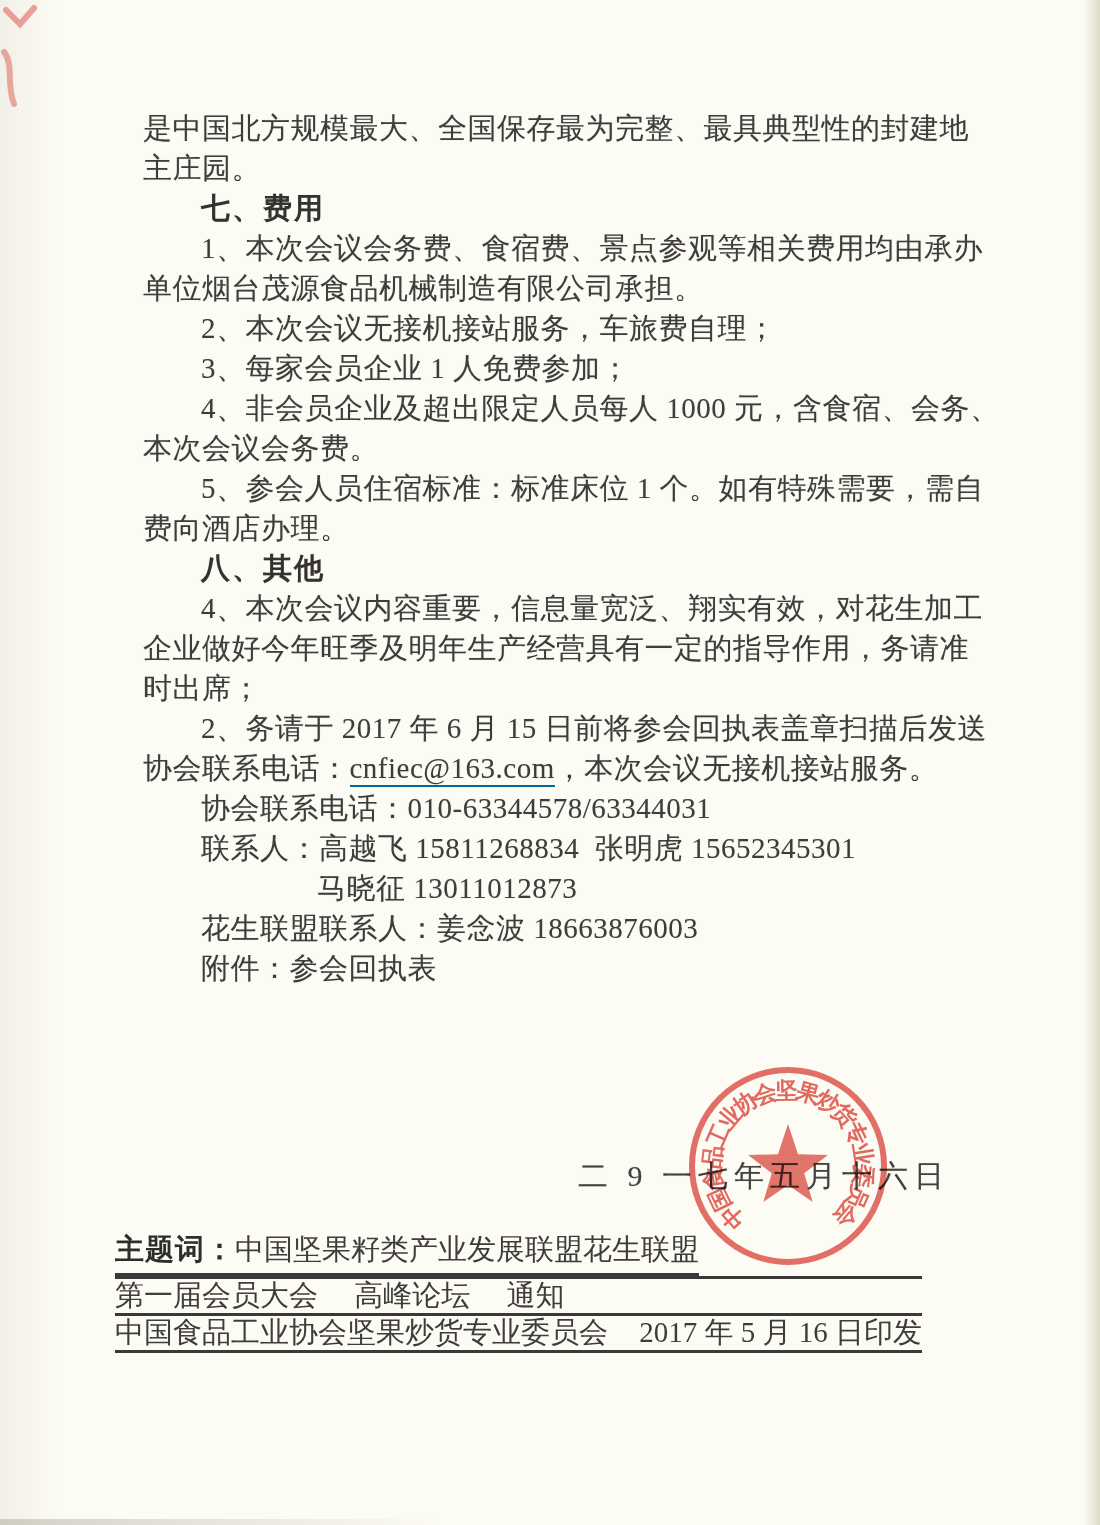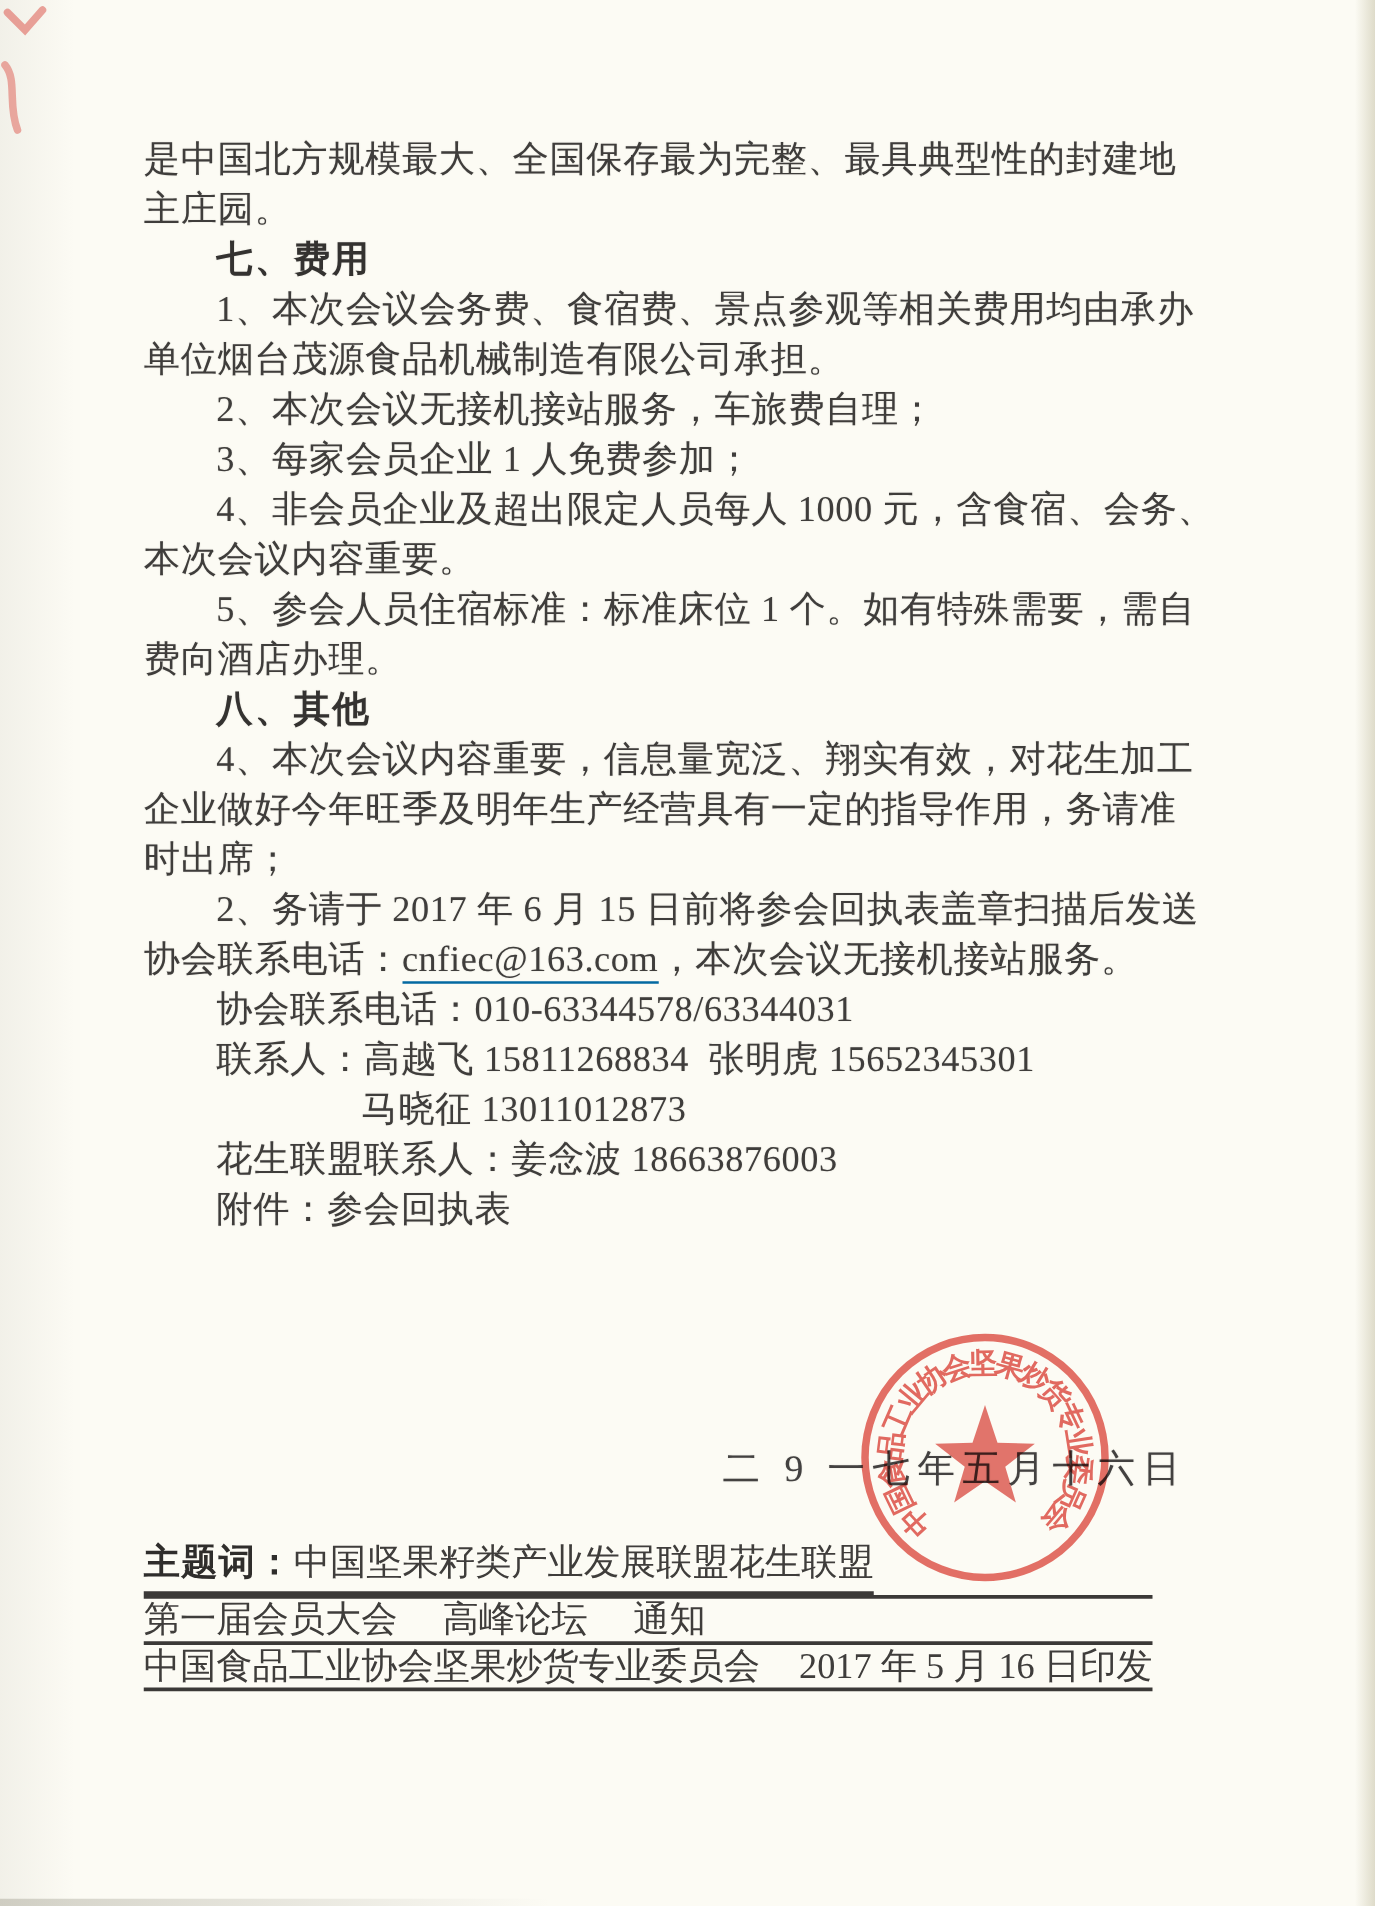--- a/index.html
+++ b/index.html
@@ -22,21 +22,21 @@
   .bottom-edge{
     position:absolute;left:0;bottom:0;width:100%;height:6px;
     background:linear-gradient(90deg,#b7b5a8,rgba(250,249,242,0) 40%);
     opacity:.6;
   }
   .body-text{
     position:absolute;left:115px;top:108px;width:852px;
     font-size:29px;line-height:40px;letter-spacing:0.5px;
     text-shadow:0 0 1px rgba(60,58,55,0.25);
   }
-  .body-text div{white-space:pre;}
+  .body-text div{white-space:pre;margin-left:28px;}
   .ind{padding-left:58px;}
   .ind2{padding-left:174px;}
   .hd{font-weight:bold;color:#343230;letter-spacing:2px;}
   .email{border-bottom:2px solid #0369a1;padding-bottom:1px;letter-spacing:0.5px;}
   .date-line{
     position:absolute;left:578px;top:1155px;
     font-size:30px;line-height:42px;letter-spacing:6px;white-space:pre;
     color:#434140;text-shadow:0 0 1px rgba(60,58,55,0.25);
   }
   .seal{
@@ -64,21 +64,21 @@
 
   <div class="body-text">
     <div>是中国北方规模最大、全国保存最为完整、最具典型性的封建地</div>
     <div>主庄园。</div>
     <div class="ind hd">七、费用</div>
     <div class="ind">1、本次会议会务费、食宿费、景点参观等相关费用均由承办</div>
     <div>单位烟台茂源食品机械制造有限公司承担。</div>
     <div class="ind">2、本次会议无接机接站服务，车旅费自理；</div>
     <div class="ind">3、每家会员企业 1 人免费参加；</div>
     <div class="ind">4、非会员企业及超出限定人员每人 1000 元，含食宿、会务、</div>
-    <div>本次会议内容重要。</div>
+    <div>本次会议会务费。</div>
     <div class="ind">5、参会人员住宿标准：标准床位 1 个。如有特殊需要，需自</div>
     <div>费向酒店办理。</div>
     <div class="ind hd">八、其他</div>
     <div class="ind">4、本次会议内容重要，信息量宽泛、翔实有效，对花生加工</div>
     <div>企业做好今年旺季及明年生产经营具有一定的指导作用，务请准</div>
     <div>时出席；</div>
     <div class="ind">2、务请于 2017 年 6 月 15 日前将参会回执表盖章扫描后发送</div>
     <div><span>协会联系电话：</span><span class="email">cnfiec@163.com</span><span>，本次会议无接机接站服务。</span></div>
     <div class="ind">协会联系电话：010-63344578/63344031</div>
     <div class="ind">联系人：高越飞 15811268834  张明虎 15652345301</div>

